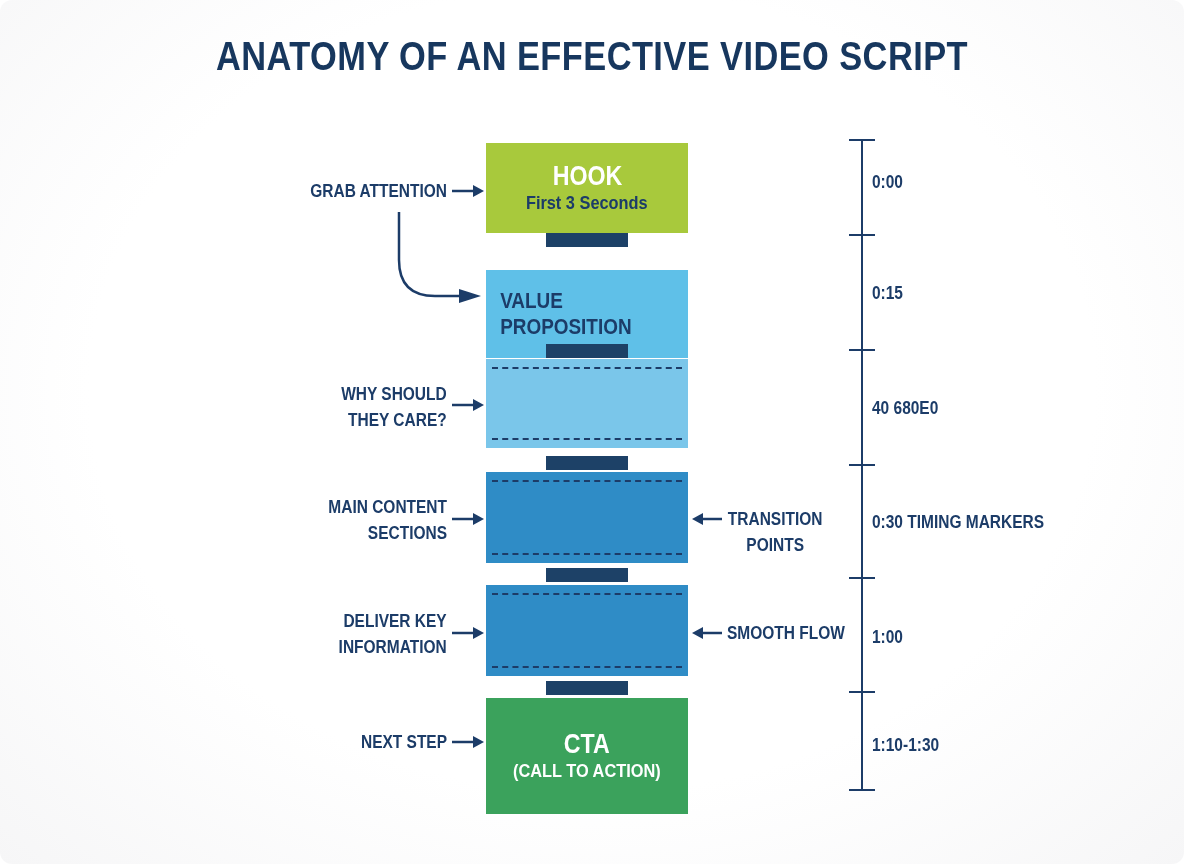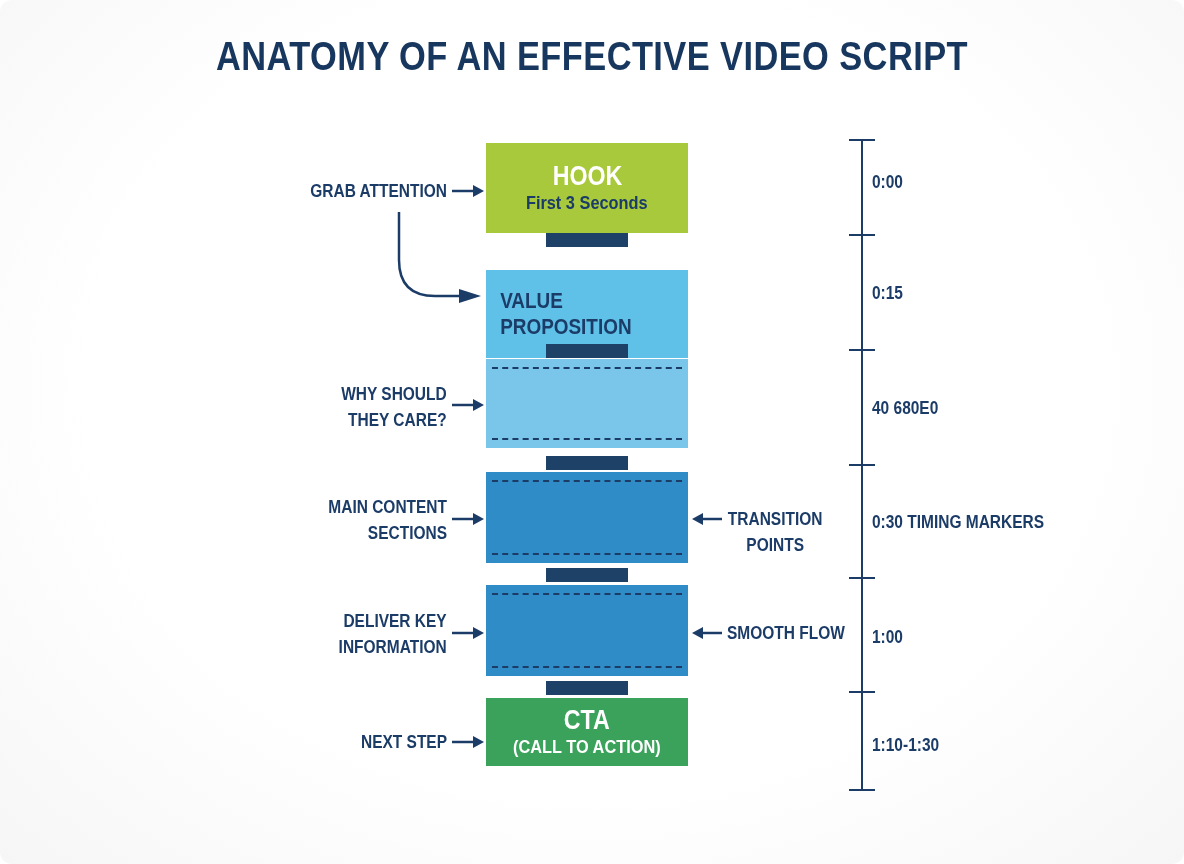--- a/index.html
+++ b/index.html
@@ -33,21 +33,21 @@
   .box{
     position:absolute;left:486px;width:202px;
     display:flex;flex-direction:column;align-items:center;justify-content:center;
     box-sizing:border-box;
   }
   .box-hook{top:143px;height:90px;background:var(--lime);}
   .box-value{top:252px;height:88px;background:var(--value-blue);margin-top:18px;}
   .box-pale{top:359px;height:89px;background:var(--pale-blue);}
   .box-mid1{top:472px;height:91px;background:var(--mid-blue);}
   .box-mid2{top:585px;height:91px;background:var(--mid-blue);}
-  .box-cta{top:698px;height:68px;background:var(--cta-green);}
+  .box-cta{top:698px;height:116px;background:var(--cta-green);}
 
   .box-title{display:block;font-size:27px;font-weight:700;color:#fff;line-height:1.15;}
   .box-sub{display:block;font-size:19px;font-weight:700;color:var(--navy);line-height:1.2;}
   .box-sub-white{display:block;font-size:19px;font-weight:700;color:#fff;line-height:1.2;}
   .vp-title{display:block;font-size:22px;font-weight:700;color:var(--navy);}
 
   .dash{position:absolute;left:6px;right:6px;height:0;border-top:2px dashed var(--navy);}
   .dash-top{top:8px;}
   .dash-bottom{bottom:8px;}
 

